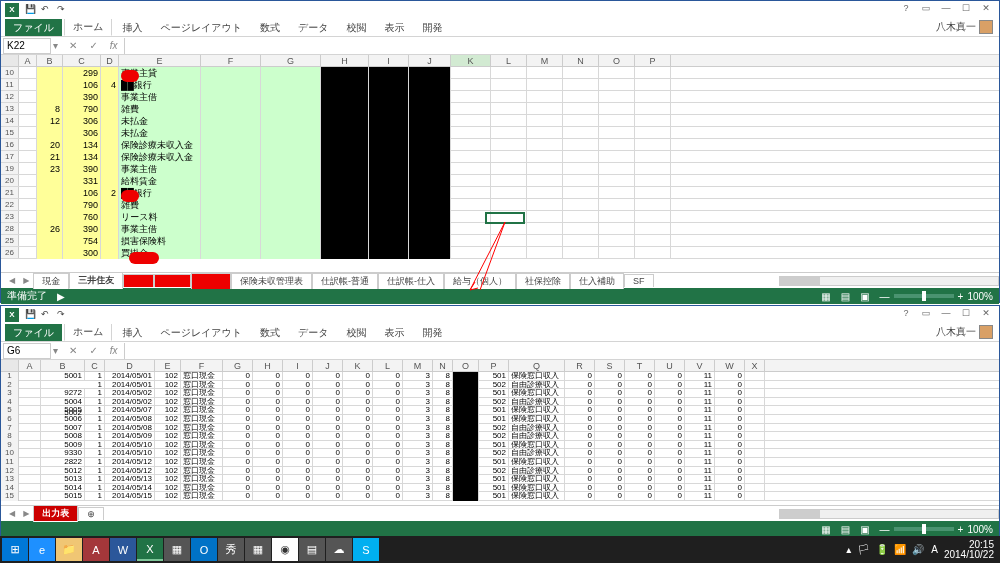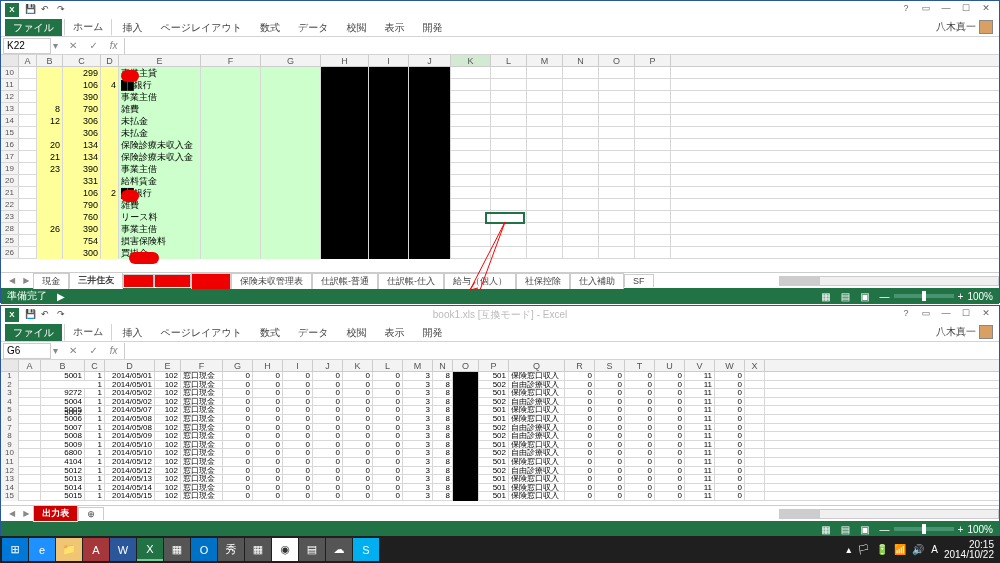--- a/index.html
+++ b/index.html
@@ -490,21 +490,20 @@
 </svg>
 
 <div class="win" style="top:305px;height:231px">
   <div class="titlebar">
     <div class="xl-icon">X</div>
     <div class="qa">
         <span>💾</span>
         <span>↶</span>
         <span>↷</span>
       </div>
-    <div class="ttxt" style="color:#bbb">book1.xls [互換モード] - Excel</div>
     <div class="wbtn">
         <span>?</span>
         <span>▭</span>
         <span>—</span>
         <span>☐</span>
         <span>✕</span>
       </div>
   </div>
   <div class="ribbon-tabs" id="bot-tabs">
     <div class="tab file">ファイル</div>
@@ -797,21 +796,21 @@
           <div class="cell b-S r" style="height: 8.6px; line-height: 8px; font-size: 8px;">0</div>
           <div class="cell b-T r" style="height: 8.6px; line-height: 8px; font-size: 8px;">0</div>
           <div class="cell b-U r" style="height: 8.6px; line-height: 8px; font-size: 8px;">0</div>
           <div class="cell b-V r" style="height: 8.6px; line-height: 8px; font-size: 8px;">11</div>
           <div class="cell b-W r" style="height: 8.6px; line-height: 8px; font-size: 8px;">0</div>
           <div class="cell b-X r" style="height: 8.6px; line-height: 8px; font-size: 8px;"></div>
         </div>
         <div class="row" style="height: 8.6px;">
           <div class="rn" style="height: 8.6px; line-height: 8px;">10</div>
           <div class="cell b-A" style="height: 8.6px; line-height: 8px; font-size: 8px;"></div>
-          <div class="cell b-B r" style="height: 8.6px; line-height: 8px; font-size: 8px;">6800</div>
+          <div class="cell b-B r" style="height: 8.6px; line-height: 8px; font-size: 8px;">9330</div>
           <div class="cell b-C r" style="height: 8.6px; line-height: 8px; font-size: 8px;">1</div>
           <div class="cell b-D r" style="height: 8.6px; line-height: 8px; font-size: 8px;">2014/05/10</div>
           <div class="cell b-E r" style="height: 8.6px; line-height: 8px; font-size: 8px;">102</div>
           <div class="cell b-F" style="height: 8.6px; line-height: 8px; font-size: 8px;">窓口現金</div>
           <div class="cell b-G r" style="height: 8.6px; line-height: 8px; font-size: 8px;">0</div>
           <div class="cell b-H r" style="height: 8.6px; line-height: 8px; font-size: 8px;">0</div>
           <div class="cell b-I r" style="height: 8.6px; line-height: 8px; font-size: 8px;">0</div>
           <div class="cell b-J r" style="height: 8.6px; line-height: 8px; font-size: 8px;">0</div>
           <div class="cell b-K r" style="height: 8.6px; line-height: 8px; font-size: 8px;">0</div>
           <div class="cell b-L r" style="height: 8.6px; line-height: 8px; font-size: 8px;">0</div>
@@ -824,21 +823,21 @@
           <div class="cell b-S r" style="height: 8.6px; line-height: 8px; font-size: 8px;">0</div>
           <div class="cell b-T r" style="height: 8.6px; line-height: 8px; font-size: 8px;">0</div>
           <div class="cell b-U r" style="height: 8.6px; line-height: 8px; font-size: 8px;">0</div>
           <div class="cell b-V r" style="height: 8.6px; line-height: 8px; font-size: 8px;">11</div>
           <div class="cell b-W r" style="height: 8.6px; line-height: 8px; font-size: 8px;">0</div>
           <div class="cell b-X r" style="height: 8.6px; line-height: 8px; font-size: 8px;"></div>
         </div>
         <div class="row" style="height: 8.6px;">
           <div class="rn" style="height: 8.6px; line-height: 8px;">11</div>
           <div class="cell b-A" style="height: 8.6px; line-height: 8px; font-size: 8px;"></div>
-          <div class="cell b-B r" style="height: 8.6px; line-height: 8px; font-size: 8px;">4104</div>
+          <div class="cell b-B r" style="height: 8.6px; line-height: 8px; font-size: 8px;">2822</div>
           <div class="cell b-C r" style="height: 8.6px; line-height: 8px; font-size: 8px;">1</div>
           <div class="cell b-D r" style="height: 8.6px; line-height: 8px; font-size: 8px;">2014/05/12</div>
           <div class="cell b-E r" style="height: 8.6px; line-height: 8px; font-size: 8px;">102</div>
           <div class="cell b-F" style="height: 8.6px; line-height: 8px; font-size: 8px;">窓口現金</div>
           <div class="cell b-G r" style="height: 8.6px; line-height: 8px; font-size: 8px;">0</div>
           <div class="cell b-H r" style="height: 8.6px; line-height: 8px; font-size: 8px;">0</div>
           <div class="cell b-I r" style="height: 8.6px; line-height: 8px; font-size: 8px;">0</div>
           <div class="cell b-J r" style="height: 8.6px; line-height: 8px; font-size: 8px;">0</div>
           <div class="cell b-K r" style="height: 8.6px; line-height: 8px; font-size: 8px;">0</div>
           <div class="cell b-L r" style="height: 8.6px; line-height: 8px; font-size: 8px;">0</div>

